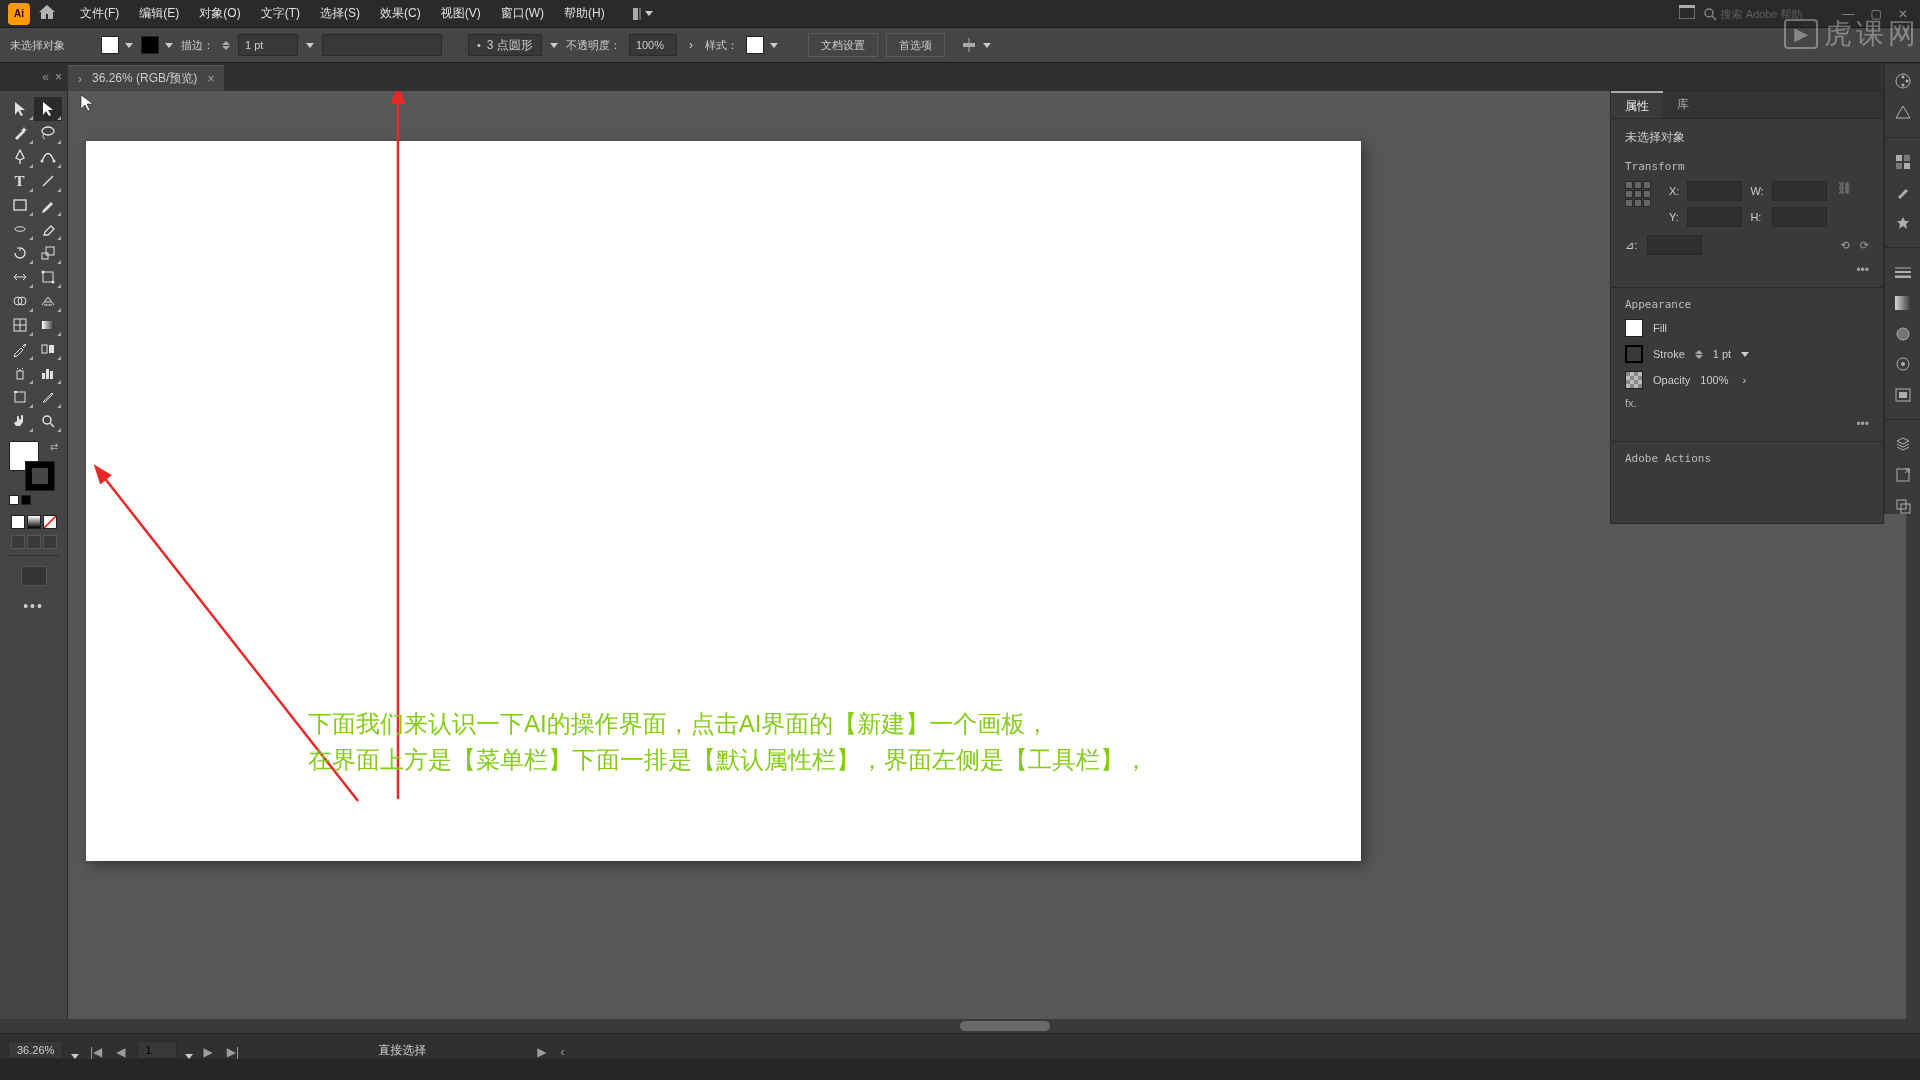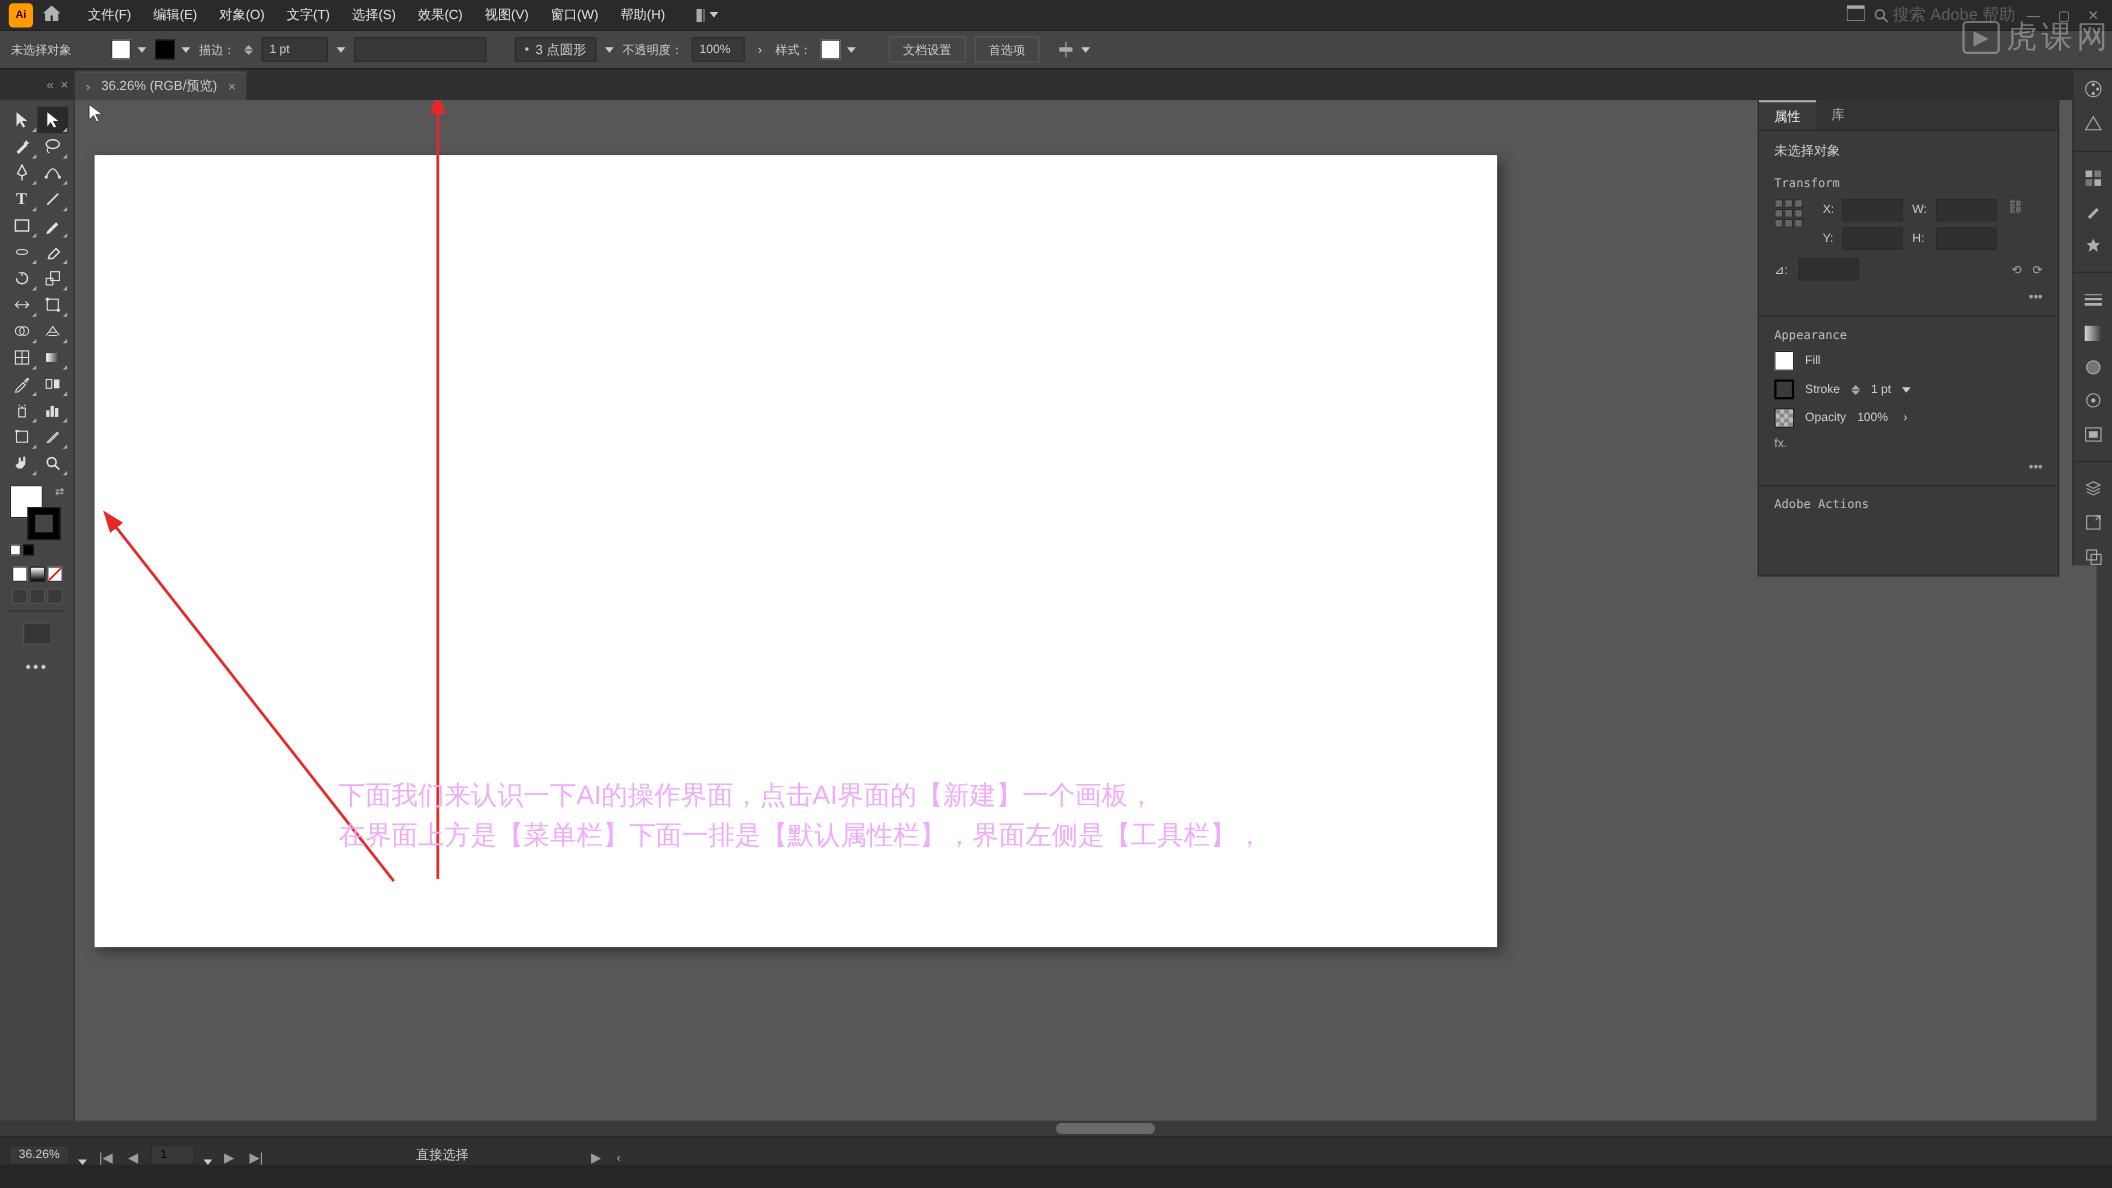--- a/index.html
+++ b/index.html
@@ -3,21 +3,21 @@
 <meta charset="utf-8">
 <style>
 *{margin:0;padding:0;box-sizing:border-box;font-family:"Microsoft YaHei",sans-serif;user-select:none}
 body{background:#262626;width:1920px;height:1080px;overflow:hidden;color:#ccc;font-size:12px}
 .menubar{height:27px;background:#2a2a2a;display:flex;align-items:center;padding-left:8px;gap:0}
 .ai-logo{width:22px;height:22px;background:#ff9a00;border-radius:4px;display:flex;align-items:center;justify-content:center;color:#330000;font-weight:bold;font-size:10px;margin-right:8px}
 .home-icon{margin-right:14px;opacity:.85;cursor:pointer}
 .menu-item{padding:4px 10px;color:#e0e0e0;cursor:pointer;font-size:12px}
 .menubar-right{margin-left:auto;display:flex;align-items:center;gap:8px;padding-right:8px}
 .search-box{display:flex;align-items:center;gap:4px;opacity:.7}
-.search-input{background:transparent;border:none;color:#aaa;font-size:15px;width:110px}
+.search-input{background:transparent;border:none;color:#aaa;font-size:11px;width:110px}
 .watermark{position:absolute;right:0;top:15px;opacity:.35;display:flex;align-items:center;gap:6px}
 .watermark-box{border:2px solid #fff;border-radius:4px;padding:2px 8px;font-size:18px;color:#fff;font-weight:300}
 .watermark-txt{font-size:28px;color:#fff;font-weight:300;letter-spacing:4px}
 
 .optionbar{height:36px;background:#454545;border-top:1px solid #1a1a1a;border-bottom:1px solid #1a1a1a;display:flex;align-items:center;padding:0 10px;gap:8px}
 .opt-label{color:#ccc;font-size:11px}
 .swatch{width:18px;height:18px;border:1px solid #222}
 .swatch.white{background:#fff}
 .swatch.black{background:#000}
 .drop-arrow{width:0;height:0;border-left:4px solid transparent;border-right:4px solid transparent;border-top:5px solid #ccc;cursor:pointer}
@@ -52,36 +52,36 @@
 .color-row div{width:14px;height:14px;border:1px solid #222}
 .mode-row{display:flex;gap:2px;margin-top:6px}
 .mode-row div{width:14px;height:14px;border:1px solid #555;background:#3a3a3a;cursor:pointer}
 .tool-sep{height:1px;background:#333;width:80%;margin:6px 0}
 .screen-btn{width:26px;height:20px;background:#353535;border:1px solid #555;margin:4px 0}
 .dots{font-size:14px;margin-top:8px;letter-spacing:2px;cursor:pointer}
 
 .canvas-area{flex:1;background:#575757;position:relative;overflow:hidden}
 .artboard{position:absolute;left:18px;top:50px;width:1275px;height:720px;background:#fff;box-shadow:4px 4px 12px rgba(0,0,0,.4)}
 .cursor-img{position:absolute;left:12px;top:3px;font-size:14px;color:#000;pointer-events:none}
-.annotation-text{position:absolute;left:240px;top:615px;color:#f0abfc;font-size:24px;line-height:1.5;font-weight:400}
+.annotation-text{position:absolute;left:240px;top:615px;color:#84cc16;font-size:24px;line-height:1.5;font-weight:400}
 svg.arrows{position:absolute;inset:0;pointer-events:none}
 
 .scroll-v{position:absolute;right:0;top:0;width:14px;height:100%;background:#3a3a3a}
 .scroll-h{height:14px;background:#3a3a3a;width:100%;position:relative}
 .scroll-thumb-h{position:absolute;left:50%;width:90px;height:10px;background:#6a6a6a;border-radius:5px;top:2px}
 
 .status-bar{height:26px;background:#303030;border-top:1px solid #222;display:flex;align-items:flex-end;padding:0 8px;gap:8px}
 .zoom-box{background:#383838;border:1px solid #2a2a2a;padding:2px 8px;width:55px;font-size:11px}
 .nav-btn{opacity:.7;cursor:pointer;padding:0 3px}
 
 .right-dock{position:absolute;right:0;top:64px;width:36px;height:450px;background:#3a3a3a;border-left:1px solid #2a2a2a;display:flex;flex-direction:column;align-items:center;padding-top:8px;gap:14px}
 .dock-icon{width:20px;height:20px;opacity:.8;cursor:pointer;display:flex;align-items:center;justify-content:center}
 .dock-sep{height:1px;background:#2a2a2a;width:100%;margin:2px 0}
 
-.panel{position:absolute;right:48px;top:90px;width:274px;background:#3a3a3a;border:1px solid #2a2a2a}
+.panel{position:absolute;right:36px;top:90px;width:274px;background:#3a3a3a;border:1px solid #2a2a2a}
 .panel-tabs{display:flex;height:28px;background:#333;border-bottom:1px solid #2a2a2a}
 .ptab{padding:5px 14px;font-size:12px;color:#aaa;cursor:pointer}
 .ptab.active{background:#3a3a3a;color:#eee;border-top:2px solid #aaa}
 .panel-content{padding:10px 14px}
 .psection-title{font-family:monospace;font-size:11px;color:#bbb;margin-bottom:8px}
 .pgrid{display:grid;grid-template-columns:auto 1fr auto 1fr;gap:6px 8px;align-items:center;font-size:11px}
 .pinput-dis{background:#303030;border:1px solid #2a2a2a;height:20px;color:#666;padding:0 4px;width:55px;font-size:10px}
 .pref-grid{width:26px;height:26px;display:grid;grid-template-columns:repeat(3,1fr);grid-template-rows:repeat(3,1fr);gap:1px;margin-right:8px}
 .pref-grid div{background:#666;border:1px solid #2a2a2a}
 .prow{display:flex;align-items:center;gap:10px;margin:8px 0;font-size:11px}

